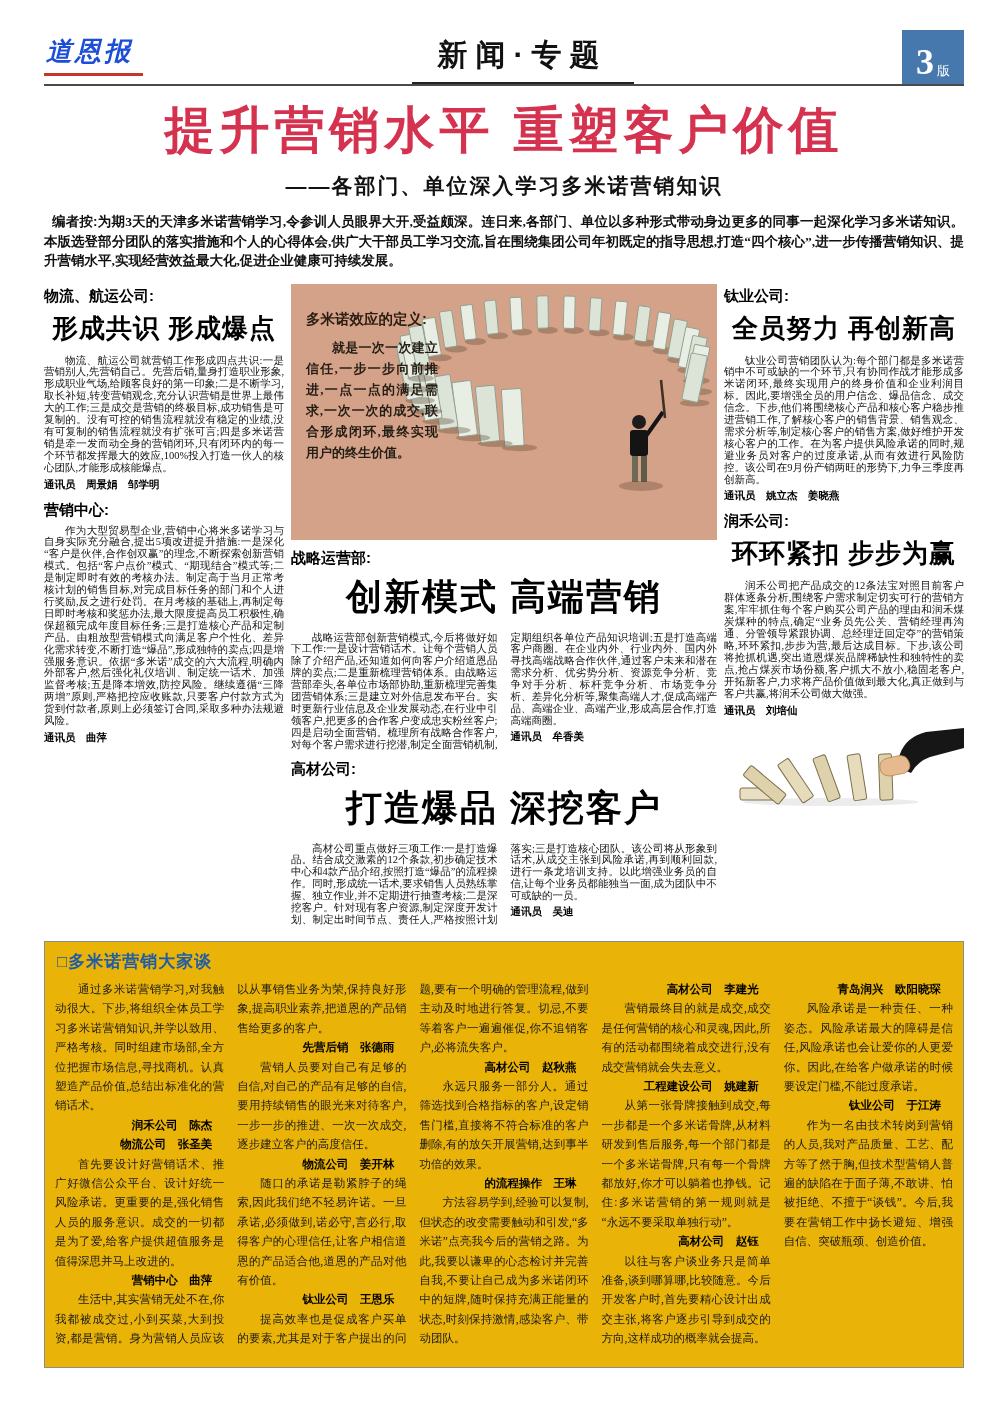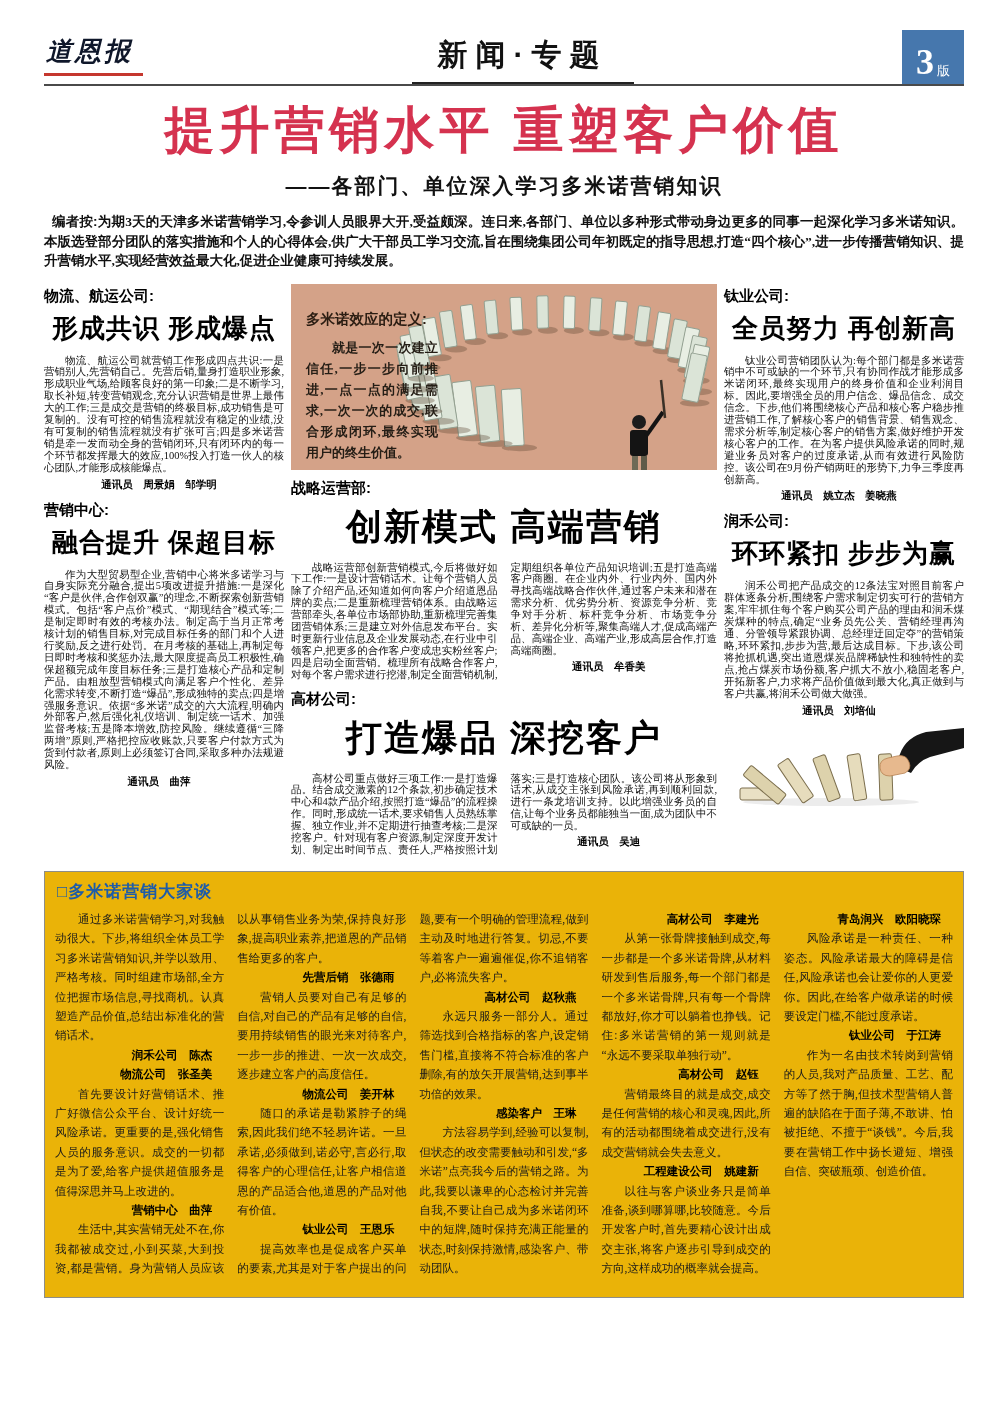--- a/index.html
+++ b/index.html
@@ -1,21 +1,21 @@
 <!DOCTYPE html>
 <html lang="zh"><head>
 <meta charset="utf-8">
 <style>
   html,body{margin:0;padding:0;background:#e9e9e9;}
   body{width:1002px;height:1413px;position:relative;font-family:"Liberation Serif","DejaVu Serif",serif;}
   .page{position:absolute;inset:0;background:#fff;box-sizing:border-box;padding:24px 38px 0 44px;overflow:hidden;}
 
   
   .masthead{display:flex;align-items:flex-end;border-bottom:2px solid #4a4a4a;height:60px;}
-  .logo{font-family:"Liberation Serif",serif;font-weight:bold;font-style:italic;font-size:26px;color:#0f172a;
+  .logo{font-family:"Liberation Serif",serif;font-weight:bold;font-style:italic;font-size:26px;color:#1d4ed8;
         border-bottom:3px solid #c5372e;padding:0 10px 4px 2px;margin-bottom:8px;letter-spacing:3px;}
   .mast-center{flex:1;text-align:center;}
   .section-title{display:inline-block;font-family:"Liberation Sans","DejaVu Sans",sans-serif;font-weight:900;
         font-size:30px;letter-spacing:8px;color:#111;border-bottom:2px solid #222;padding:0 26px 6px;}
   .page-no-box{width:62px;height:54px;background:#4677ad;color:#fff;display:flex;align-items:flex-end;
         justify-content:center;gap:3px;padding-bottom:4px;box-sizing:border-box;}
   .page-no{font-family:"Liberation Serif",serif;font-weight:bold;font-size:36px;line-height:36px;}
   .page-no-label{font-size:13px;line-height:18px;}
 
   
@@ -29,26 +29,26 @@
   
   .grid{margin-top:13px;display:grid;grid-template-columns:240px 426px 240px;column-gap:7px;}
   .kicker{font-family:"Liberation Sans","DejaVu Sans",sans-serif;font-weight:bold;font-size:15px;color:#000;margin:3px 0 5px;}
   .side-headline{font-family:"Liberation Sans","DejaVu Sans",sans-serif;font-weight:900;font-size:26px;
         letter-spacing:1px;text-align:center;margin:2px 0 9px;color:#000;}
   .mid-headline{font-family:"Liberation Sans","DejaVu Sans",sans-serif;font-weight:900;font-size:36px;
         letter-spacing:2px;text-align:center;margin:1px 0 10px;color:#000;}
   .body-text{font-size:10.5px;line-height:11.9px;text-align:justify;color:#111;}
   .body-text p{margin:0;text-indent:2em;}
   .byline{font-family:"Liberation Sans","DejaVu Sans",sans-serif;font-weight:bold;font-size:10.5px;
-        text-align:center;padding-right:10px;margin:4px 0 9px;color:#000;}
+        text-align:left;padding-right:10px;margin:4px 0 9px;color:#000;}
   .twocol{column-count:2;column-gap:13px;}
   .twocol .byline{margin:4px 0 0;}
 
   
-  .domino-fig{position:relative;height:186px;margin:0 0 9px;background:#d4a288;overflow:hidden;}
+  .domino-fig{position:relative;height:256px;margin:0 0 9px;background:#d4a288;overflow:hidden;}
   .domino-fig svg{position:absolute;inset:0;}
   .fig-text{position:absolute;left:15px;top:26px;width:132px;}
   .fig-title{font-family:"Liberation Sans","DejaVu Sans",sans-serif;font-weight:bold;font-size:14.5px;color:#2b1d12;margin:0 0 8px;}
   .fig-cap{font-size:13px;line-height:21px;text-indent:2em;text-align:justify;color:#241d15;font-weight:bold;margin:0;}
 
   .hand-fig{margin-top:10px;text-align:right;}
 
   
   .forum{margin-top:15px;border:1px solid #8d8d88;background:#eab308;padding:7px 10px 7px;}
   .forum-title{color:#1e5ca8;font-family:"Liberation Sans","DejaVu Sans",sans-serif;font-weight:bold;
@@ -85,21 +85,20 @@
       <article>
         <div class="kicker">物流、航运公司:</div>
         <h3 class="side-headline">形成共识  形成爆点</h3>
         <div class="body-text">
             <p>物流、航运公司就营销工作形成四点共识:一是营销别人,先营销自己。先营后销,量身打造职业形象,形成职业气场,给顾客良好的第一印象;二是不断学习,取长补短,转变营销观念,充分认识营销是世界上最伟大的工作;三是成交是营销的终极目标,成功销售是可复制的。没有可控的销售流程就没有稳定的业绩,没有可复制的销售流程就没有扩张可言;四是多米诺营销是牵一发而动全身的营销闭环,只有闭环内的每一个环节都发挥最大的效应,100%投入打造一伙人的核心团队,才能形成核能爆点。</p>
           </div>
         <div class="byline">通讯员　周景娟　邹学明</div>
       </article>
       <article>
         <div class="kicker">营销中心:</div>
-        <h3 class="side-headline">融合提升  保超目标</h3>
         <div class="body-text">
             <p>作为大型贸易型企业,营销中心将米多诺学习与自身实际充分融合,提出5项改进提升措施:一是深化“客户是伙伴,合作创双赢”的理念,不断探索创新营销模式。包括“客户点价”模式、“期现结合”模式等;二是制定即时有效的考核办法。制定高于当月正常考核计划的销售目标,对完成目标任务的部门和个人进行奖励,反之进行处罚。在月考核的基础上,再制定每日即时考核和奖惩办法,最大限度提高员工积极性,确保超额完成年度目标任务;三是打造核心产品和定制产品。由粗放型营销模式向满足客户个性化、差异化需求转变,不断打造“爆品”,形成独特的卖点;四是增强服务意识。依据“多米诺”成交的六大流程,明确内外部客户,然后强化礼仪培训、制定统一话术、加强监督考核;五是降本增效,防控风险。继续遵循“三降两增”原则,严格把控应收账款,只要客户付款方式为货到付款者,原则上必须签订合同,采取多种办法规避风险。</p>
           </div>
         <div class="byline">通讯员　曲萍</div>
       </article>
     </div>
 
     <div>
       <figure class="domino-fig">
         <svg viewBox="0 0 426 230" width="426" height="230">
@@ -254,35 +253,35 @@
       <div class="quote">
           <p>随口的承诺是勒紧脖子的绳索,因此我们绝不轻易许诺。一旦承诺,必须做到,诺必守,言必行,取得客户的心理信任,让客户相信道恩的产品适合他,道恩的产品对他有价值。</p>
           <div class="q-by">钛业公司　王恩乐</div>
         </div>
       <div class="quote">
           <p>提高效率也是促成客户买单的要素,尤其是对于客户提出的问题,要有一个明确的管理流程,做到主动及时地进行答复。切忌,不要等着客户一遍遍催促,你不追销客户,必将流失客户。</p>
           <div class="q-by">高材公司　赵秋燕</div>
         </div>
       <div class="quote">
           <p>永远只服务一部分人。通过筛选找到合格指标的客户,设定销售门槛,直接将不符合标准的客户删除,有的放矢开展营销,达到事半功倍的效果。</p>
-          <div class="q-by">感染客户　王琳</div>
+          <div class="q-by">的流程操作　王琳</div>
         </div>
       <div class="quote">
           <p>方法容易学到,经验可以复制,但状态的改变需要触动和引发,“多米诺”点亮我今后的营销之路。为此,我要以谦卑的心态检讨并完善自我,不要让自己成为多米诺闭环中的短牌,随时保持充满正能量的状态,时刻保持激情,感染客户、带动团队。</p>
           <div class="q-by">高材公司　李建光</div>
         </div>
       <div class="quote">
+          <p>营销最终目的就是成交,成交是任何营销的核心和灵魂,因此,所有的活动都围绕着成交进行,没有成交营销就会失去意义。</p>
+          <div class="q-by">工程建设公司　姚建新</div>
+        </div>
+      <div class="quote">
           <p>从第一张骨牌接触到成交,每一步都是一个多米诺骨牌,从材料研发到售后服务,每一个部门都是一个多米诺骨牌,只有每一个骨牌都放好,你才可以躺着也挣钱。记住:多米诺营销的第一规则就是“永远不要采取单独行动”。</p>
           <div class="q-by">高材公司　赵钰</div>
         </div>
       <div class="quote">
-          <p>营销最终目的就是成交,成交是任何营销的核心和灵魂,因此,所有的活动都围绕着成交进行,没有成交营销就会失去意义。</p>
-          <div class="q-by">工程建设公司　姚建新</div>
-        </div>
-      <div class="quote">
           <p>以往与客户谈业务只是简单准备,谈到哪算哪,比较随意。今后开发客户时,首先要精心设计出成交主张,将客户逐步引导到成交的方向,这样成功的概率就会提高。</p>
           <div class="q-by">青岛润兴　欧阳晓琛</div>
         </div>
       <div class="quote">
           <p>风险承诺是一种责任、一种姿态。风险承诺最大的障碍是信任,风险承诺也会让爱你的人更爱你。因此,在给客户做承诺的时候要设定门槛,不能过度承诺。</p>
           <div class="q-by">钛业公司　于江涛</div>
         </div>
       <div class="quote">
           <p>作为一名由技术转岗到营销的人员,我对产品质量、工艺、配方等了然于胸,但技术型营销人普遍的缺陷在于面子薄,不敢讲、怕被拒绝、不擅于“谈钱”。今后,我要在营销工作中扬长避短、增强自信、突破瓶颈、创造价值。</p>
         </div>

